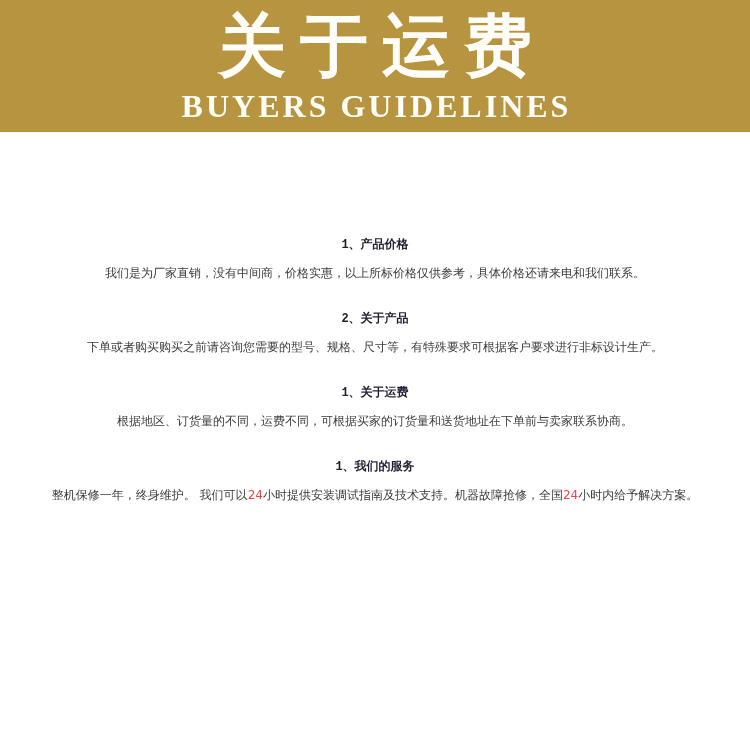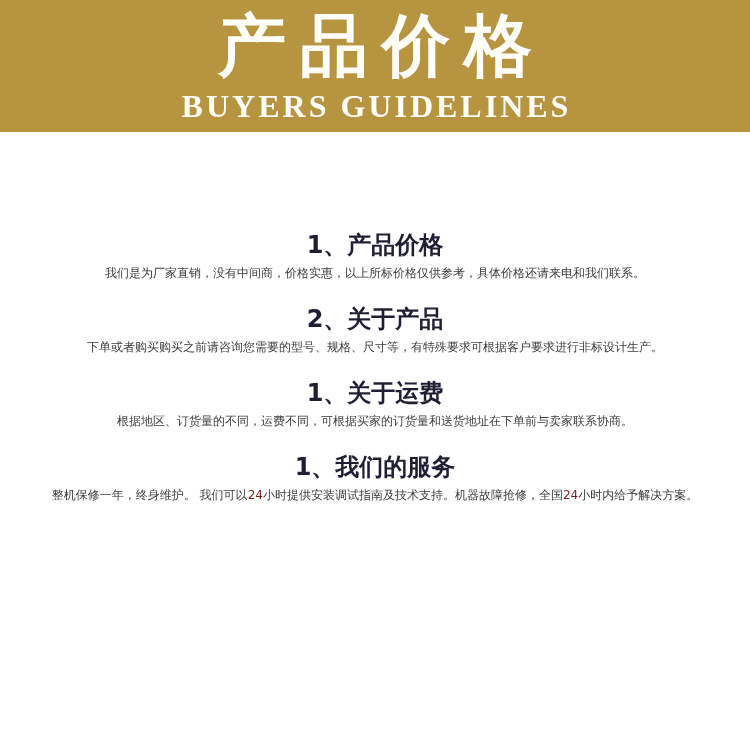--- a/index.html
+++ b/index.html
@@ -46,40 +46,41 @@
     white-space: nowrap;
   }
   
   .content {
     width: 750px;
     padding: 100px 3px 0 3px;
     text-align: center;
   }
   .section { margin-bottom: 21px; }
   .section-heading {
-    font-size: 24px;
+    font-size: 12px;
     line-height: 26px;
     font-weight: bold;
     color: #1f1f33;
     margin-bottom: 3px;
+    font-family: Liberation Mono, monospace;
   }
   .section-body {
     font-size: 12px;
     line-height: 24px;
     color: #3b3b3b;
   }
-  .num-highlight { color: #7f1d1d; }
+  .num-highlight { color: #ef4444; }
 </style>
 </head>
 <body>
 
 <div class="page">
 
   <header class="banner">
-    <div class="banner-cn">产品价格</div>
+    <div class="banner-cn">关于运费</div>
     <div class="banner-en">BUYERS GUIDELINES</div>
   </header>
 
   <main class="content">
 
     <section class="section">
       <h2 class="section-heading">1、产品价格</h2>
       <p class="section-body">我们是为厂家直销，没有中间商，价格实惠，以上所标价格仅供参考，具体价格还请来电和我们联系。</p>
     </section>
 

